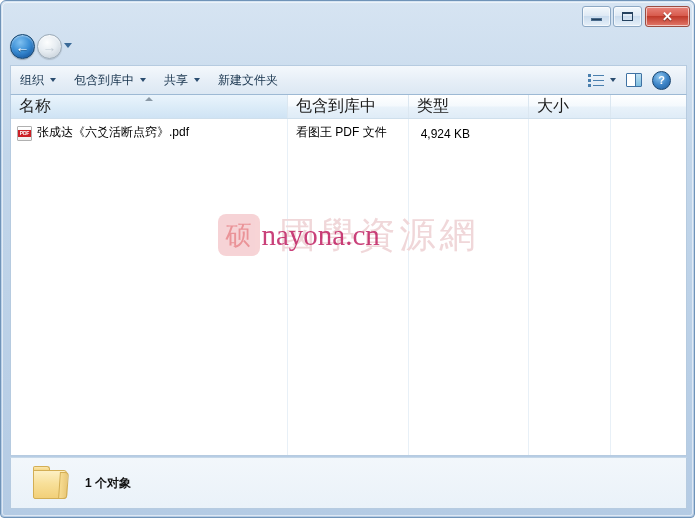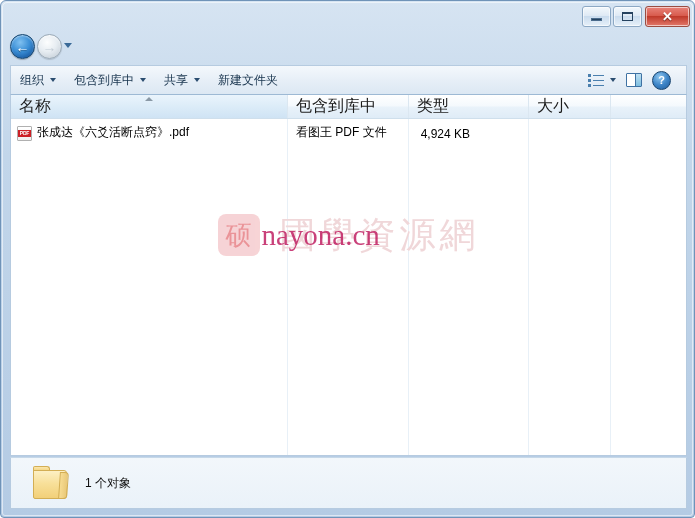--- a/index.html
+++ b/index.html
@@ -479,20 +479,21 @@
   #statusbar {
     position: absolute;
     left: 9px; top: 456px;
     width: 677px; height: 52px;
     box-sizing: border-box;
     background: linear-gradient(to bottom, #f2f7fb 0%, #eaf2f9 100%);
     border: 1px solid #b6cbe0;
     border-top: 1px solid #c6d8e8;
     display: flex;
     align-items: center;
+    font-weight: bold;
   }
   #status-folder-icon {
     width: 38px; height: 34px;
     margin-left: 22px;
     margin-right: 14px;
     position: relative;
     flex: 0 0 auto;
   }
   #status-folder-icon .tab {
     position: absolute;

